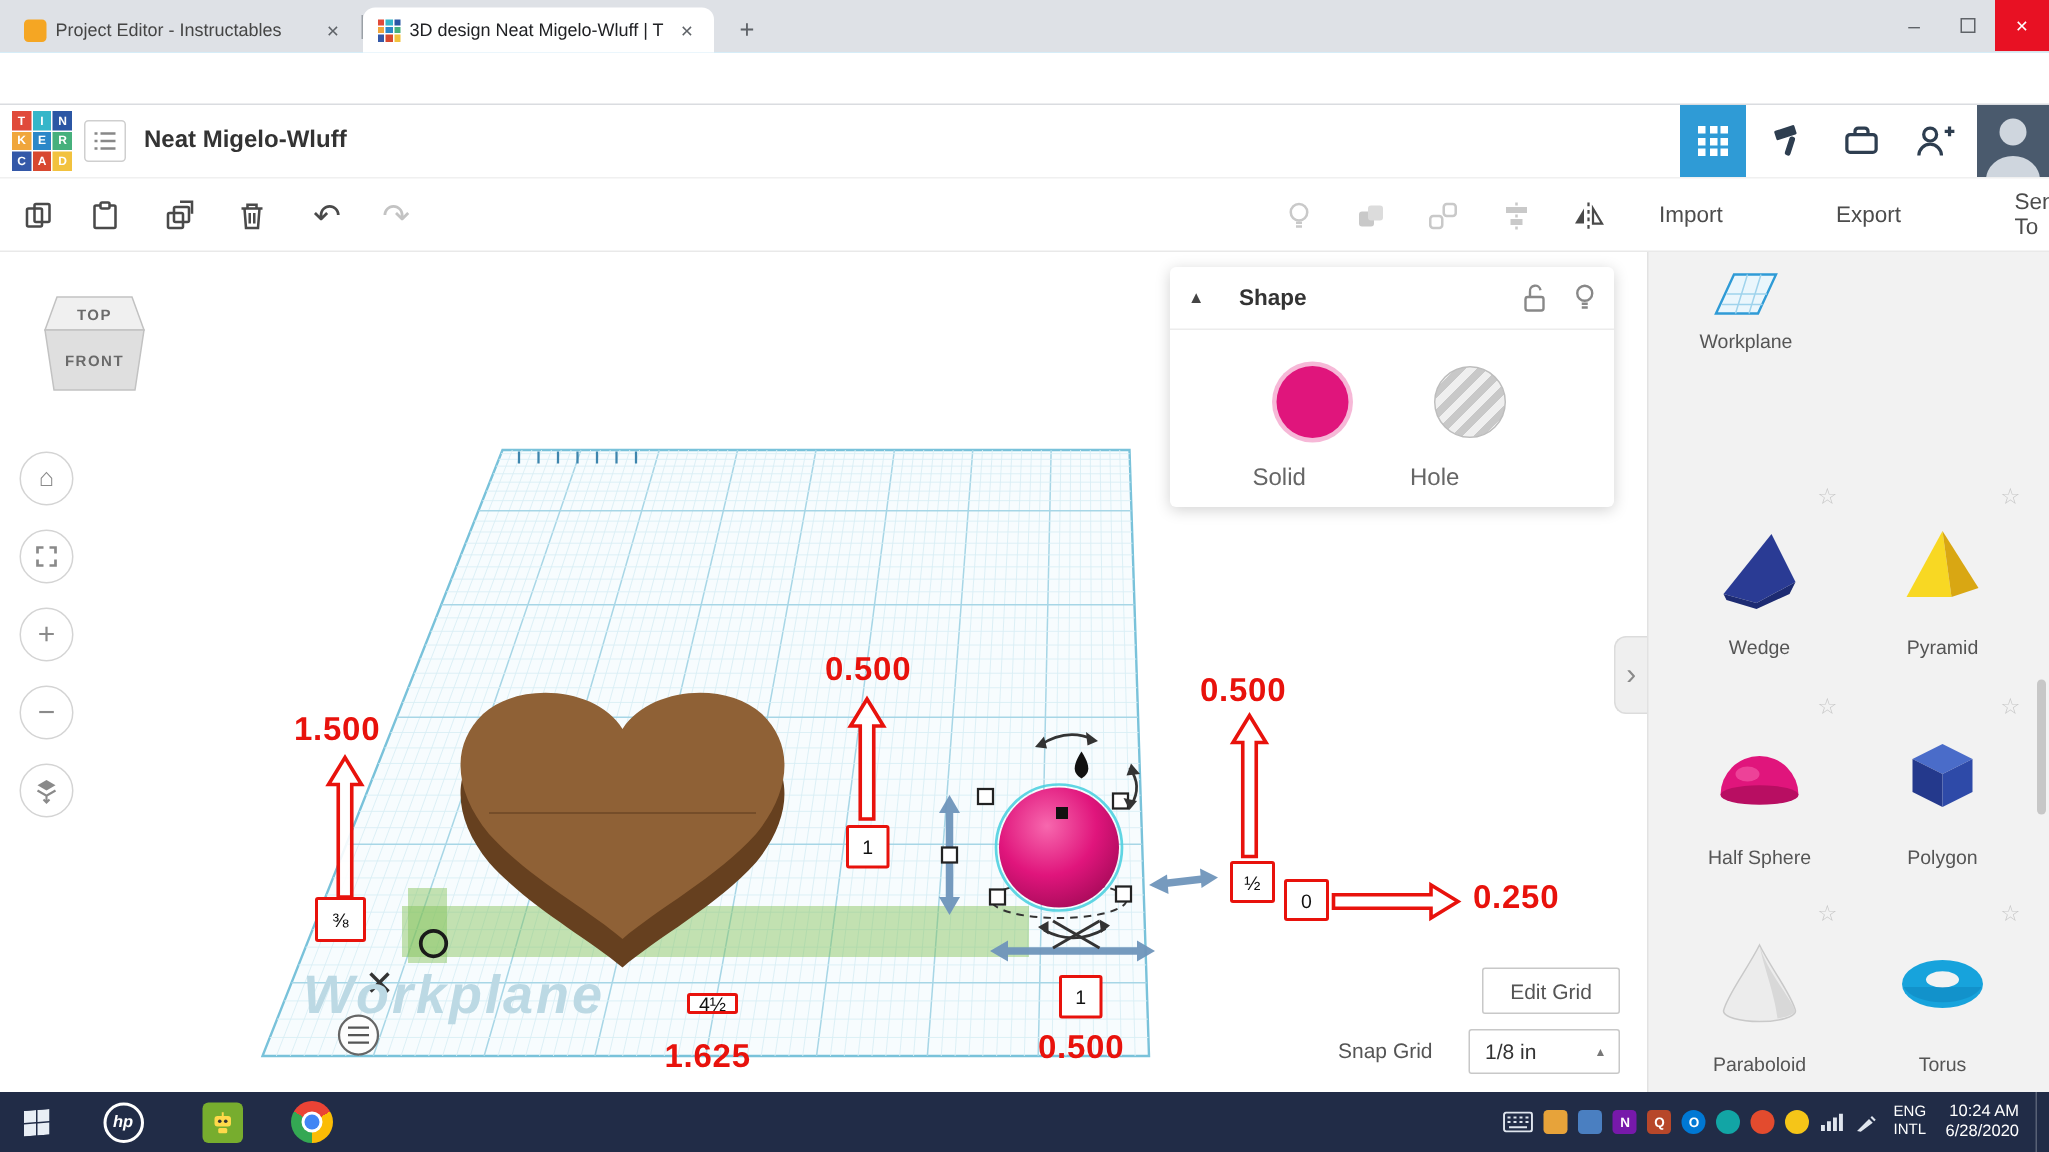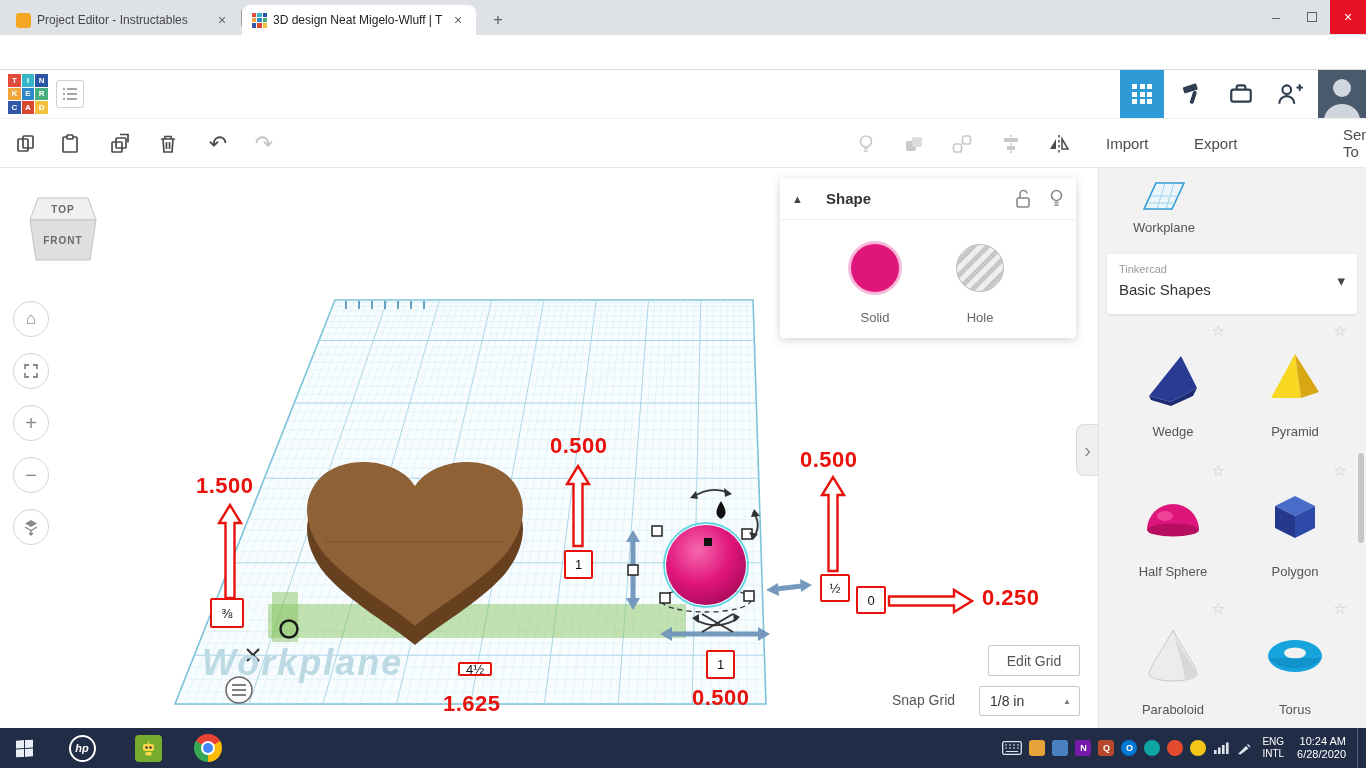--- a/index.html
+++ b/index.html
@@ -35,21 +35,21 @@
   
   .main{position:absolute;top:168px;left:0;width:1366px;height:560px;background:#fff}
   .navcircle{position:absolute;left:13px;width:36px;height:36px;border-radius:50%;background:#fff;border:1px solid #d4d4d4;display:flex;align-items:center;justify-content:center;color:#8a8a8a;z-index:2;font-size:17px}
   .anno{position:absolute;font-weight:bold;font-size:22px;color:#e8120c;z-index:3;letter-spacing:.5px}
   .dimbox{position:absolute;background:#fff;border:2px solid #e8120c;border-radius:2px;display:flex;align-items:center;justify-content:center;font-size:13px;color:#111;z-index:3}
   .watermark{position:absolute;left:202px;top:474px;font-size:36px;font-style:italic;font-weight:bold;color:#bcd9e4;letter-spacing:2px;z-index:2}
 
   
   .shape-panel{position:absolute;left:780px;top:10px;width:296px;height:160px;background:#fff;border-radius:4px;box-shadow:0 2px 10px rgba(0,0,0,.18);z-index:5}
   .sp-header{height:42px;display:flex;align-items:center;padding:0 12px;border-bottom:1px solid #ececec}
-  .swatch-lbl{position:absolute;top:132px;width:80px;text-align:center;font-size:13px;color:#666}
+  .swatch-lbl{position:absolute;top:132px;width:80px;text-align:left;font-size:16px;color:#666}
 
   
   .sidebar{position:absolute;left:1098px;top:0;width:268px;height:560px;background:#f2f2f2;border-left:1px solid #e2e2e2;z-index:2}
   .side-tile{position:absolute;top:8px;width:120px;height:72px;display:flex;flex-direction:column;align-items:center;justify-content:flex-start;font-size:13px;color:#555}
   .cat-box{position:absolute;left:8px;top:86px;width:250px;height:60px;background:#fff;border-radius:3px;box-shadow:0 1px 3px rgba(0,0,0,.12)}
   .cell{position:absolute;width:112px;height:122px}
   .cell .star{position:absolute;top:0;right:4px;font-size:15px;color:#c8c8c8}
   .cell svg{position:absolute;left:24px;top:24px}
   .cell .lbl{position:absolute;top:102px;width:100%;text-align:center;font-size:13px;color:#555}
   .chevtab{position:absolute;left:1076px;top:256px;width:22px;height:52px;background:#efefef;border:1px solid #dcdcdc;border-right:none;border-radius:8px 0 0 8px;display:flex;align-items:center;justify-content:center;font-size:20px;color:#8a8a8a;z-index:4}
@@ -130,20 +130,21 @@
       <span class="logo-tile" style="background:#46b07c">R</span>
       <span class="logo-tile" style="background:#3458a8">C</span>
       <span class="logo-tile" style="background:#d8482f">A</span>
       <span class="logo-tile" style="background:#f2c23e">D</span>
     </div>
     <div class="fc" style="position:absolute;left:56px;top:10px;width:28px;height:28px;background:#fff;border:1px solid #cfcfcf;border-radius:3px">
       <svg width="16" height="14" viewBox="0 0 16 14">
           <path d="M1,2 h2 M5,2 h10 M1,7 h2 M5,7 h10 M1,12 h2 M5,12 h10" stroke="#888" stroke-width="1.6"></path>
         </svg>
     </div>
+    <div style="position:absolute;left:96px;top:0;height:48px;display:flex;align-items:center;font-size:16px;font-weight:600;color:#333">Neat Migelo-Wluff</div>
 
     <div class="fc" style="position:absolute;left:1120px;top:0;width:44px;height:48px;background:#2f9bd6">
       <span style="display:grid;grid-template-columns:repeat(3,5px);grid-template-rows:repeat(3,5px);gap:2.5px">
           <i style="background:#fff"></i>
           <i style="background:#fff"></i>
           <i style="background:#fff"></i>
           <i style="background:#fff"></i>
           <i style="background:#fff"></i>
           <i style="background:#fff"></i>
           <i style="background:#fff"></i>
@@ -226,21 +227,21 @@
         </svg>
     </div>
     <div class="tbicon" style="left:1045px">
       <svg width="24" height="22" viewBox="0 0 24 22">
           <path d="M12,2 v18" stroke="#4a4a4a" stroke-width="1.5" stroke-dasharray="2.5,2.5"></path>
           <path d="M9,6 L3,16 h6 z" fill="#4a4a4a"></path>
           <path d="M15,6 l6,10 h-6 z" fill="none" stroke="#4a4a4a" stroke-width="1.5"></path>
         </svg>
     </div>
     <div class="tbtext" style="left:1106px">Import</div>
-    <div class="tbtext" style="left:1194px">Export</div>
+    <div class="tbtext" style="left:1224px">Export</div>
     <div class="tbtext" style="left:1343px">Send To</div>
   </div>
 
   <div class="main">
 
     <svg width="1098" height="560" style="position:absolute;left:0;top:0;z-index:1">
       <defs>
         <radialGradient id="sphereGrad" cx="40%" cy="32%" r="75%">
           <stop offset="0%" stop-color="#f768ae"></stop>
           <stop offset="55%" stop-color="#e0157c"></stop>
@@ -506,25 +507,20 @@
 
     <div class="sidebar">
       <div class="side-tile" style="left:5px">
         <svg width="46" height="40" viewBox="0 0 46 40">
           <polygon points="3,33 15,7 43,7 31,33" fill="#eaf6fc" stroke="#2f9bd6" stroke-width="1.6"></polygon>
           <path d="M10,20 h27 M24,7 L16,33 M33,7 L25,33 M7,27 h27" stroke="#9fd3ec" stroke-width="1"></path>
         </svg>
         <span style="margin-top:4px">Workplane</span>
       </div>
 
-      <div class="cat-box">
-        <div style="position:absolute;left:12px;top:9px;font-size:11px;color:#999">Tinkercad</div>
-        <div style="position:absolute;left:12px;top:27px;font-size:15px;color:#333">Basic Shapes</div>
-        <div style="position:absolute;right:12px;top:18px;font-size:15px;color:#444">▾</div>
-      </div>
 
       <div class="cell" style="left:18px;top:154px">
         <span class="star">☆</span>
         <svg width="64" height="64" viewBox="0 0 64 64">
           <polygon points="8,50 40,10 56,42 30,56" fill="#2a3b94"></polygon>
           <polygon points="8,50 30,56 56,42 52,50 30,60 10,54" fill="#1d2b72"></polygon>
         </svg>
         <div class="lbl">Wedge</div>
       </div>
       <div class="cell" style="left:140px;top:154px">

